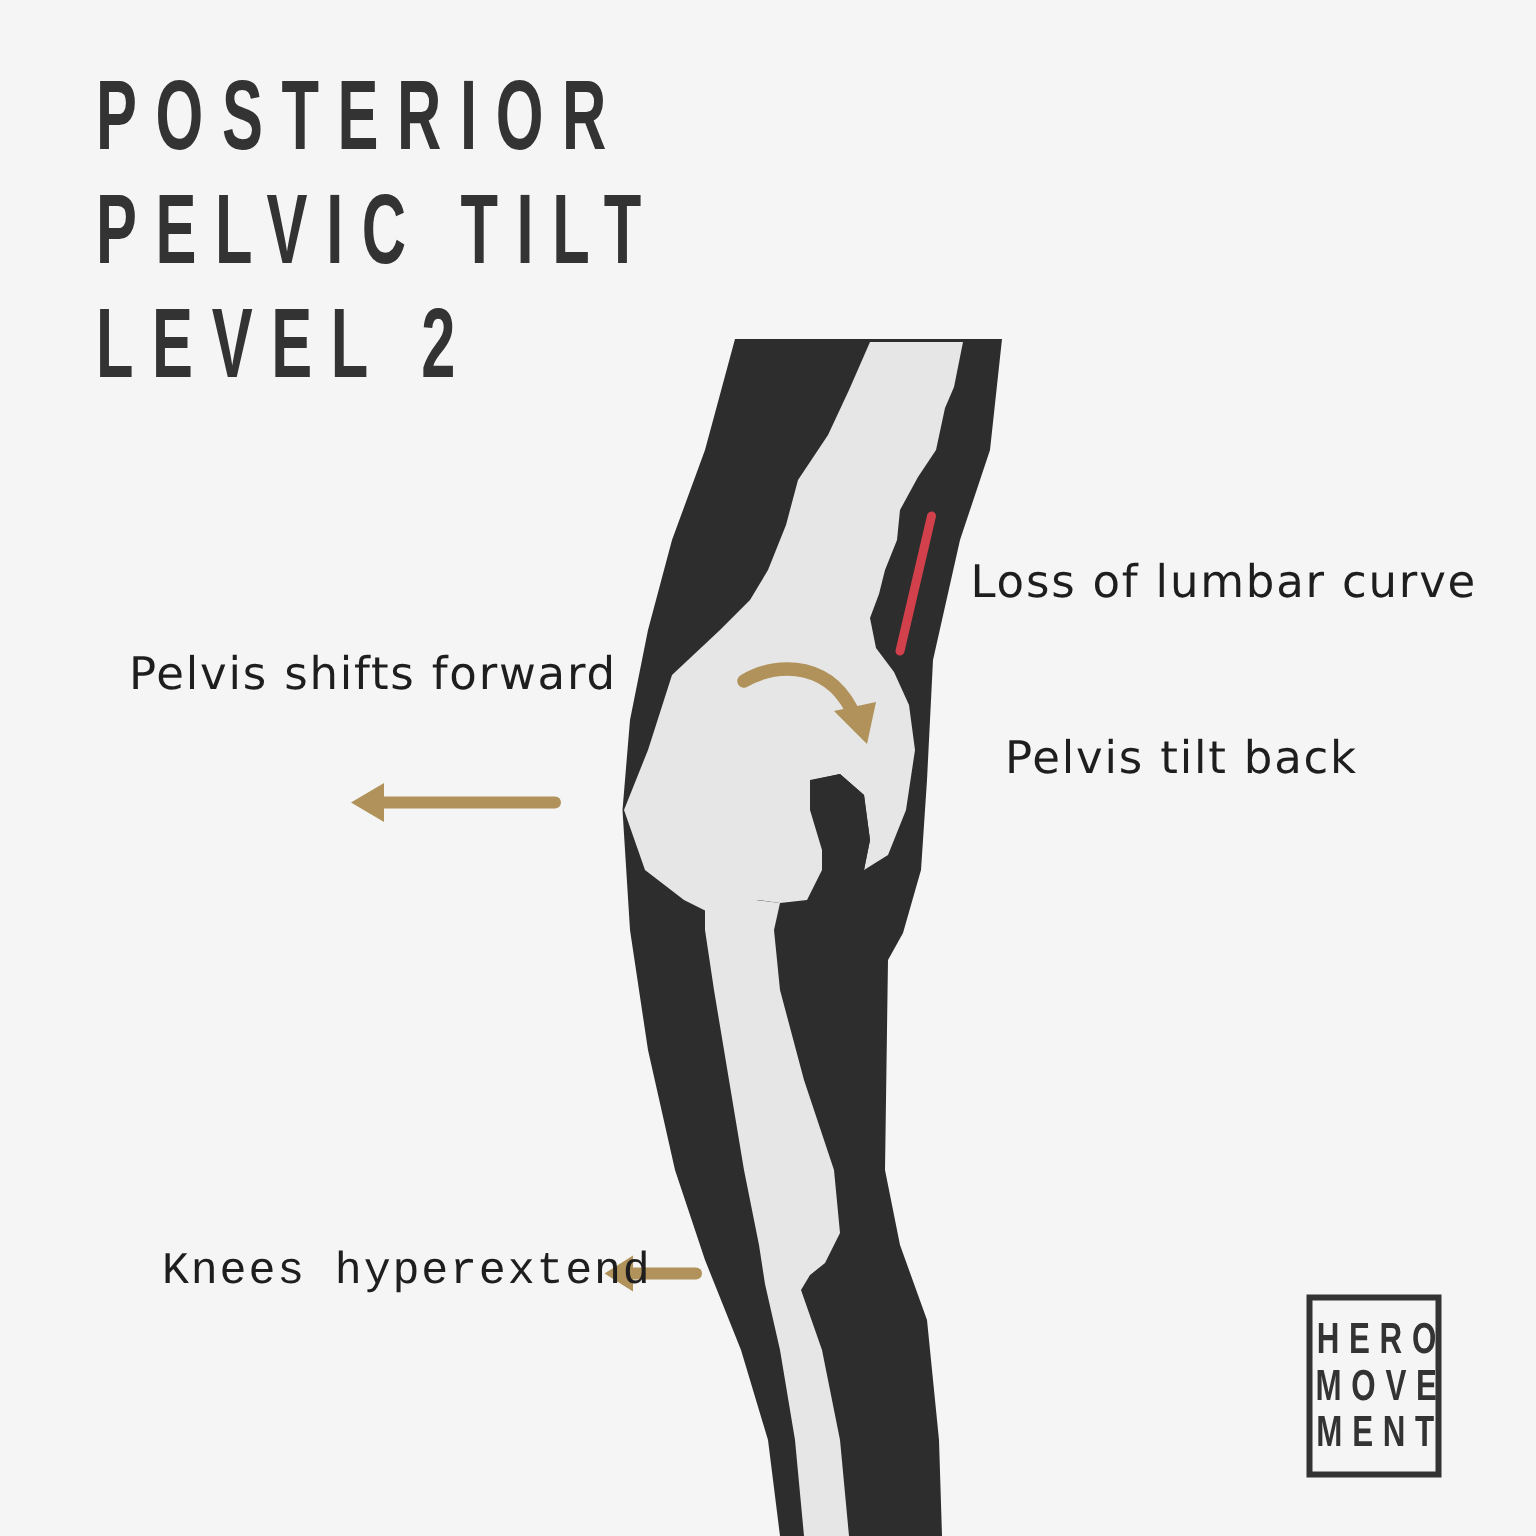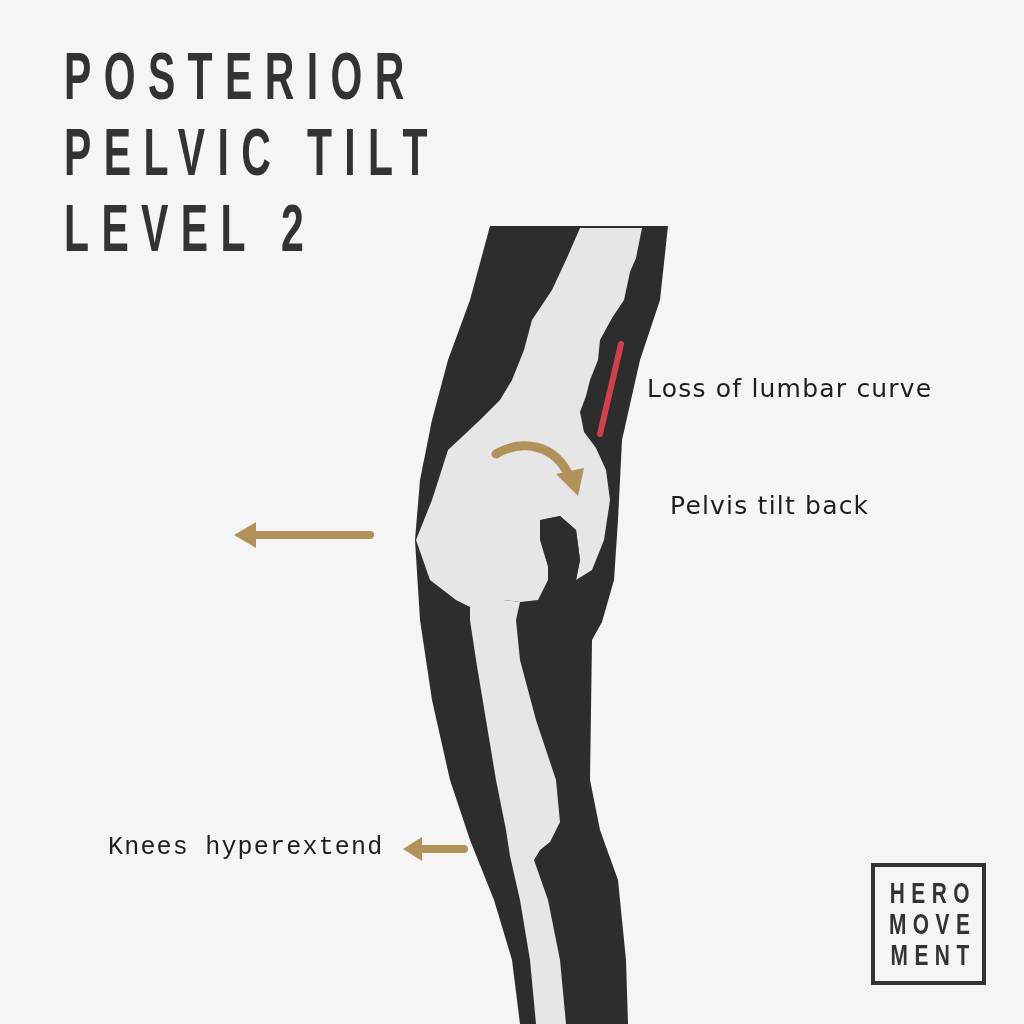--- a/index.html
+++ b/index.html
@@ -26,35 +26,35 @@
       white-space: nowrap;
     }
     .title span { display: block; }
     .figure {
       position: absolute; left: 0; top: 0;
       width: 1024px; height: 1024px;
     }
     .label {
       position: absolute;
       font-family: "DejaVu Sans", sans-serif;
-      font-size: 25px;
+      font-size: 30px;
       letter-spacing: 1.2px;
       line-height: 40px;
       color: #1e1e1e;
       white-space: nowrap;
     }
     .label span { display: block; }
     .lbl-pelvis-shift { left: 86px; top: 430px; }
     .lbl-lumbar { left: 647px; top: 369px; }
     .lbl-tilt { left: 670px; top: 486px; }
     .lbl-knees { left: 108px; top: 828px; font-family: Liberation Mono, monospace; }
     .logo {
       position: absolute;
       left: 871px; top: 863px;
-      width: 115px; height: 122px;
+      width: 90px; height: 122px;
       border: 4px solid #333333;
       box-sizing: border-box;
       display: flex; flex-direction: column;
       justify-content: center; align-items: center;
     }
     .logo span {
       display: block;
       font-family: "Liberation Sans", sans-serif;
       font-weight: bold;
       font-size: 29px;
@@ -107,20 +107,21 @@
     <polygon points="234,535 256,522 256,548" fill="#b0925a"></polygon>
   </g>
 
   <g>
     <line x1="464" y1="849" x2="420" y2="849" stroke="#b0925a" stroke-width="8" stroke-linecap="round"></line>
     <polygon points="403,849 422,837 422,861" fill="#b0925a"></polygon>
   </g>
 </svg>
 
 <div class="label lbl-pelvis-shift">
+  <span>Pelvis shifts forward</span>
 </div>
 
 <div class="label lbl-lumbar">Loss of lumbar curve</div>
 
 <div class="label lbl-tilt">Pelvis tilt back</div>
 
 <div class="label lbl-knees">Knees hyperextend</div>
 
 <div class="logo">
   <span>HERO</span>

